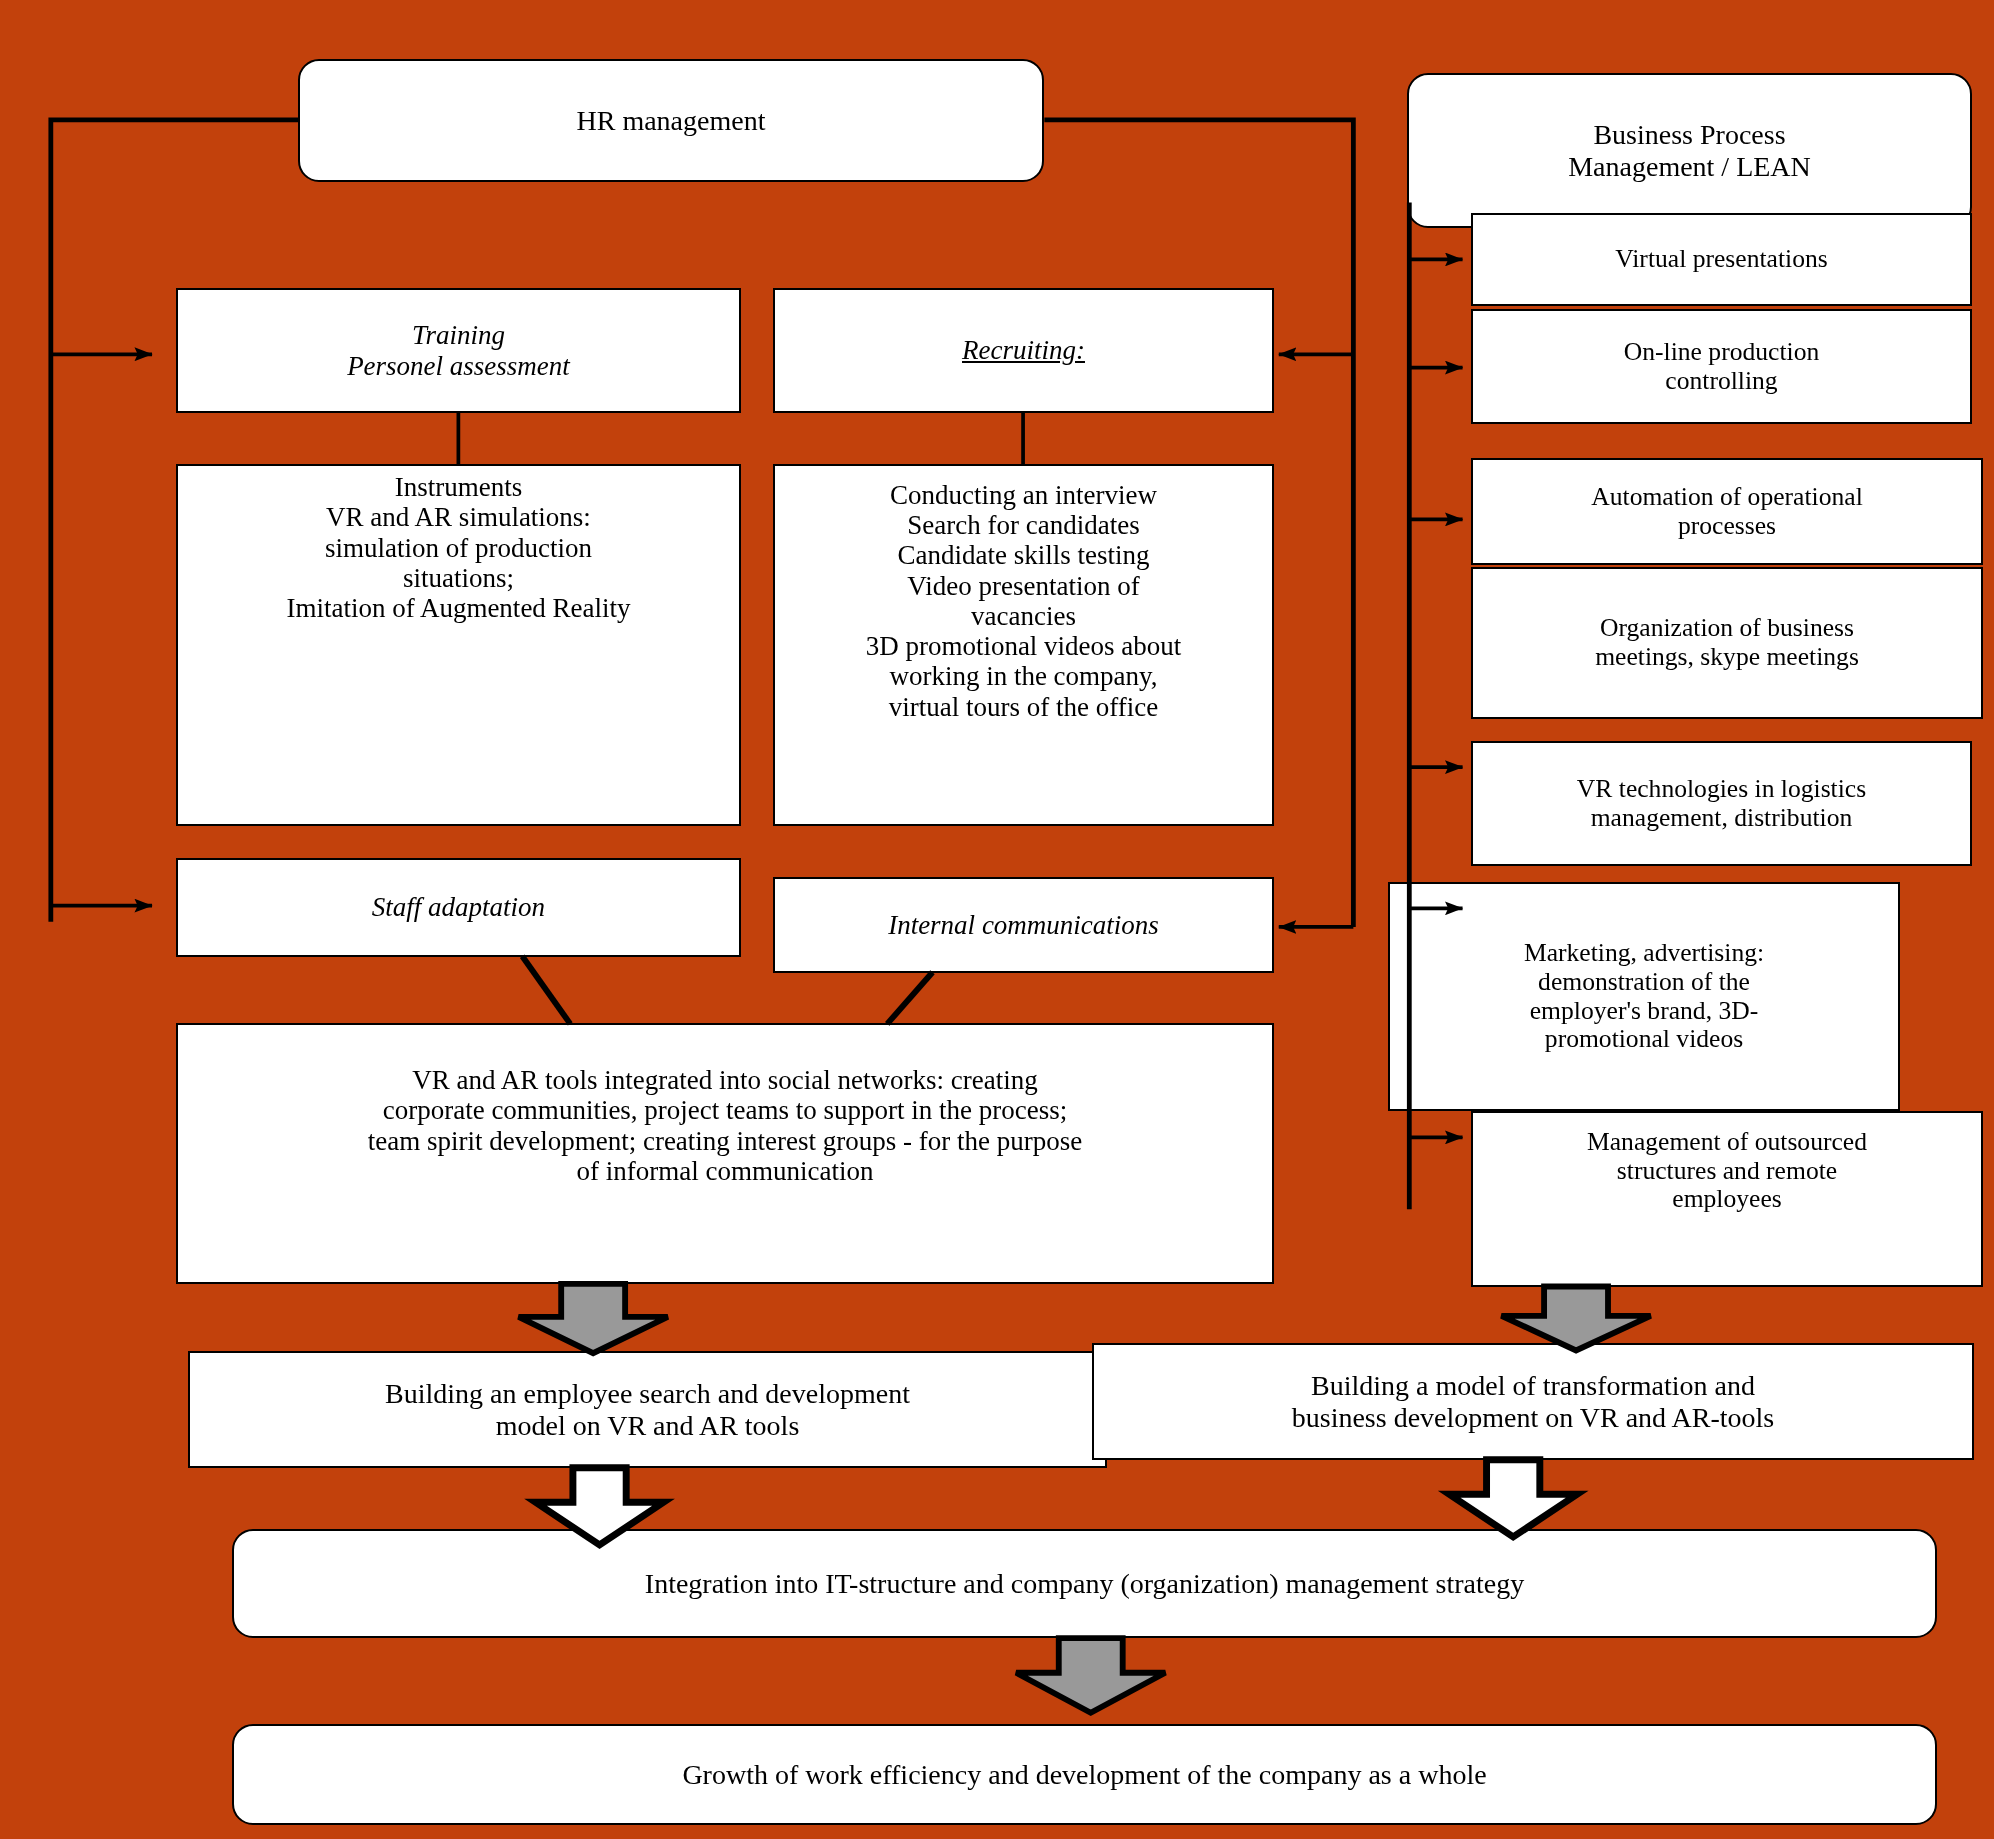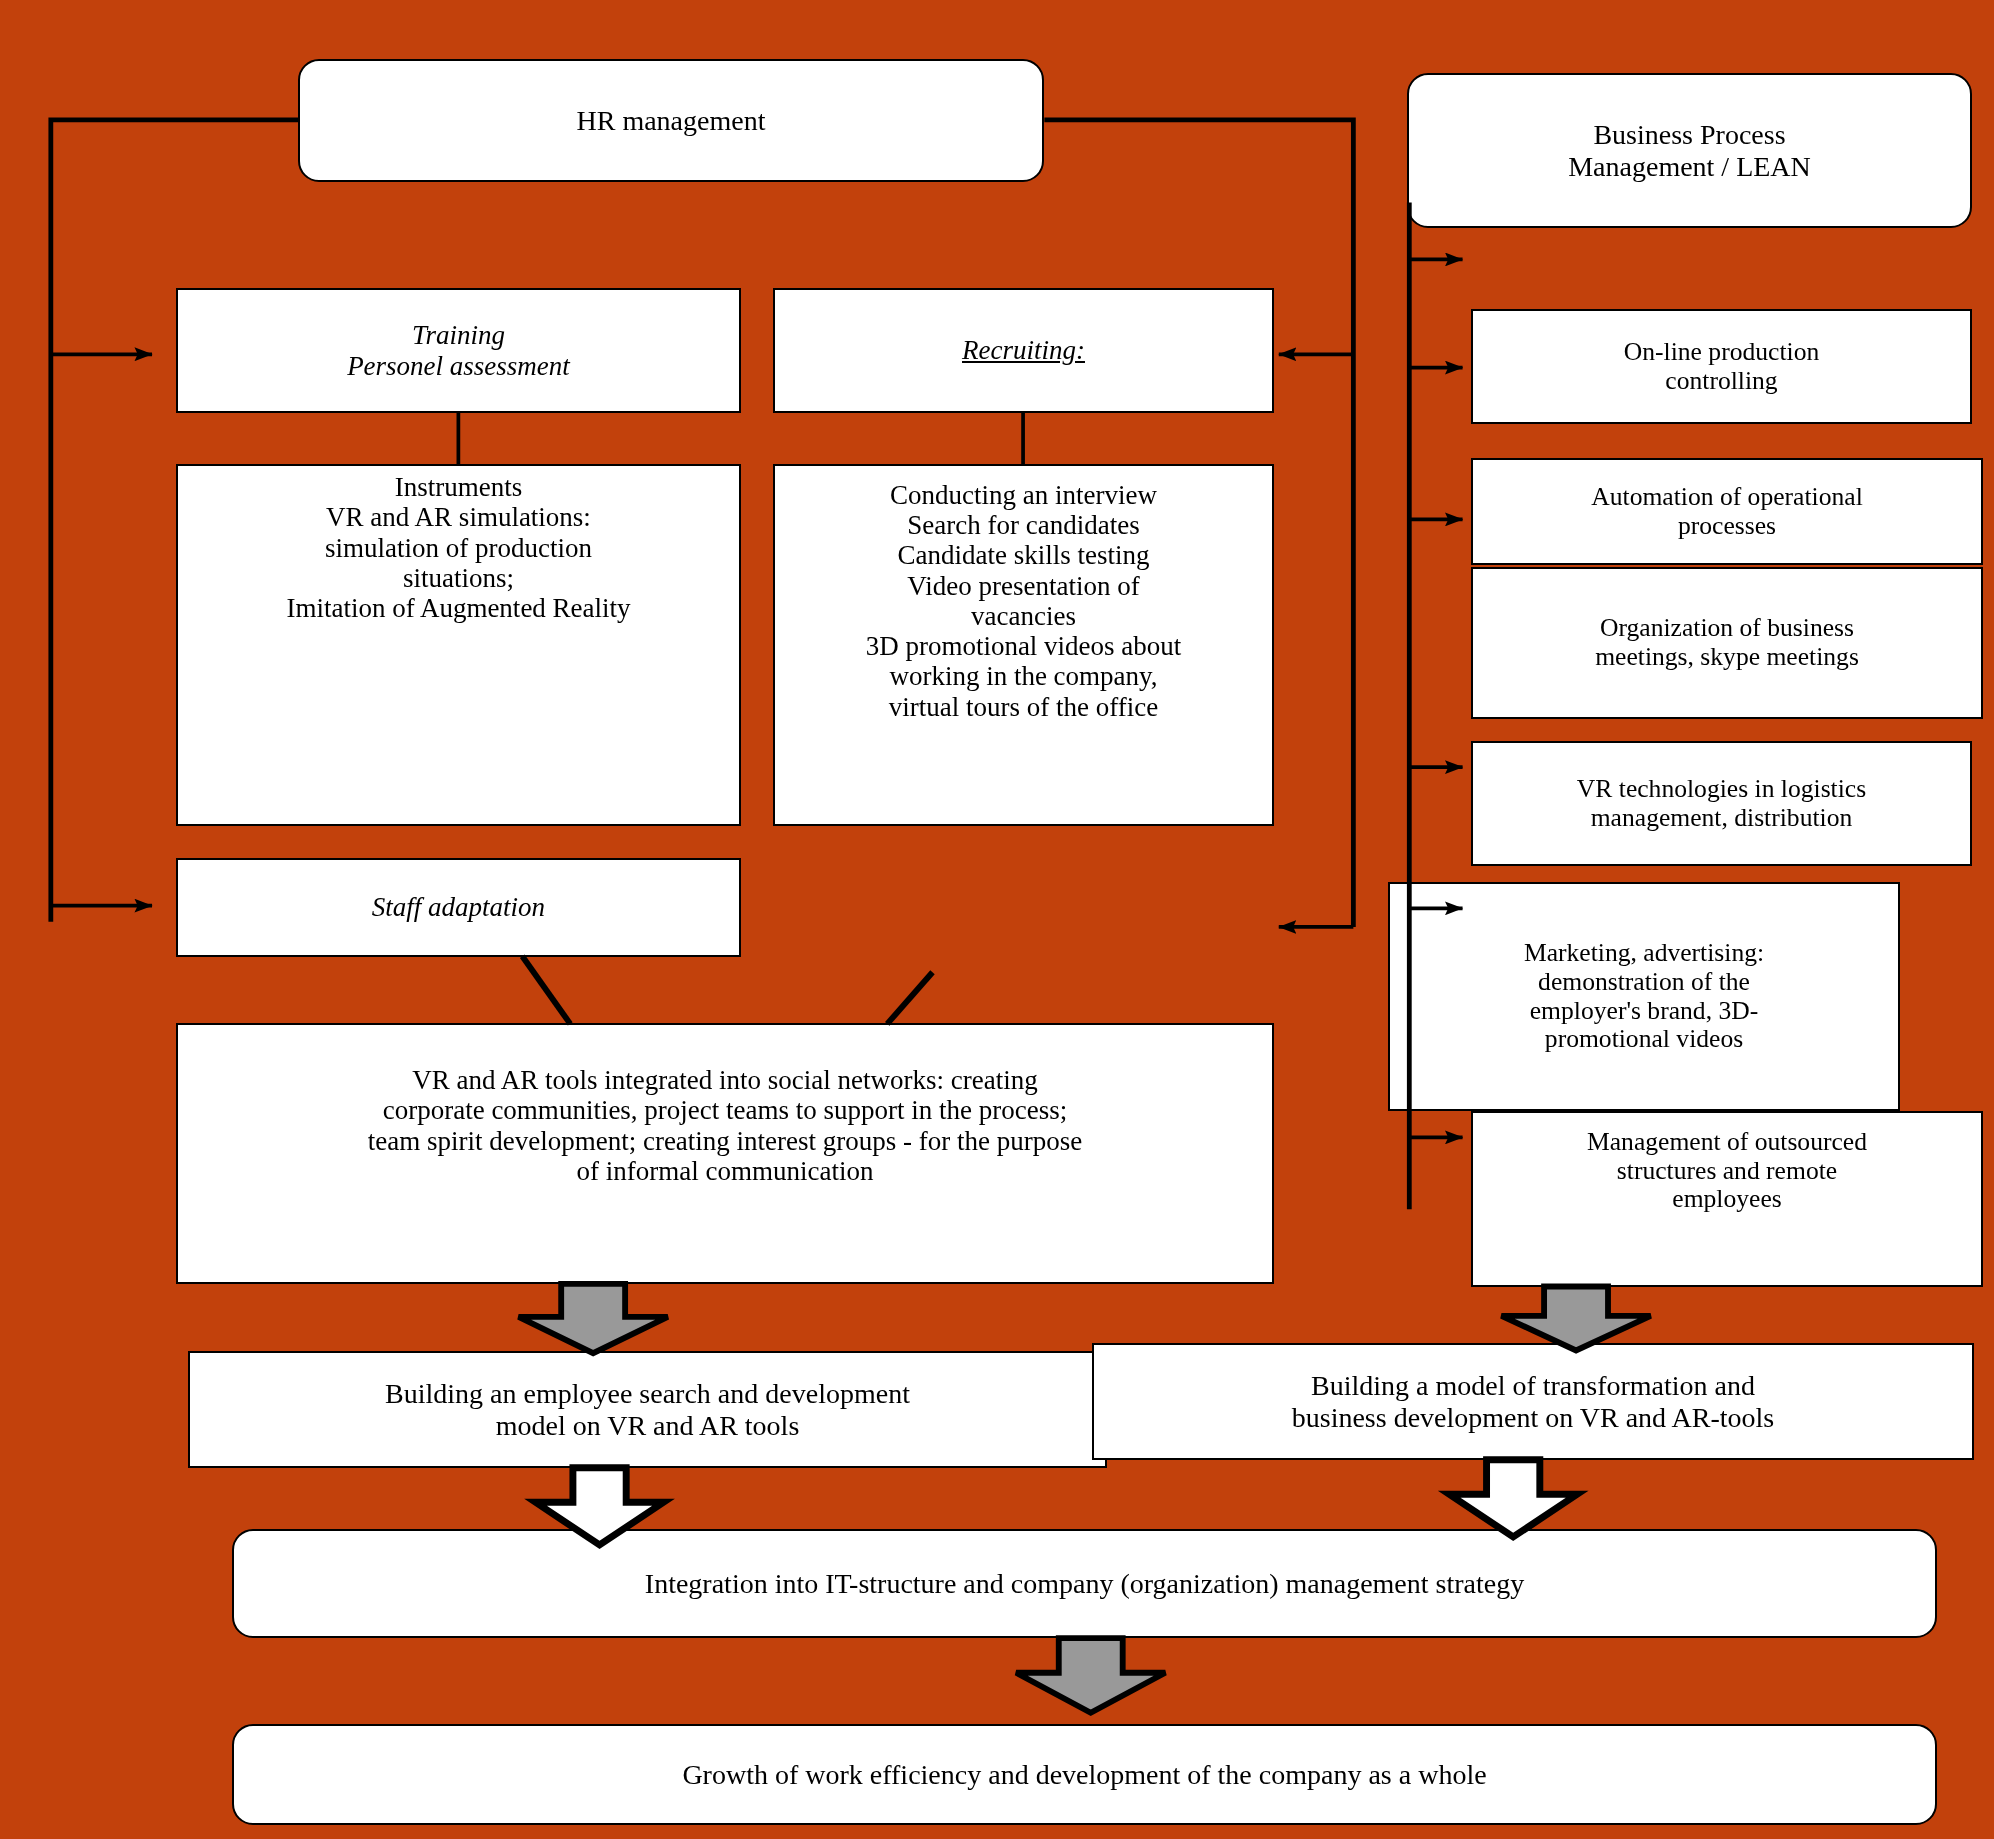--- a/index.html
+++ b/index.html
@@ -71,28 +71,34 @@
 vacancies
 3D promotional videos about
 working in the company,
 virtual tours of the office</span>
   </div>
 
   <div class="box f50 ital" style="left:176px;top:858px;width:565px;height:99px;">
     <span class="txt">Staff adaptation</span>
   </div>
 
+  <div class="box f50 ital" style="left:773px;top:877px;width:501px;height:96px;">
+    <span class="txt">Internal communications</span>
+  </div>
 
   <div class="box f50" style="left:176px;top:1023px;width:1098px;height:261px;align-items:flex-start;">
     <span class="txt" style="margin-top:37px;">VR and AR tools integrated into social networks: creating
 corporate communities, project teams to support in the process;
 team spirit development; creating interest groups - for the purpose
 of informal communication</span>
   </div>
 
+  <div class="box f48" style="left:1471px;top:213px;width:501px;height:93px;">
+    <span class="txt">Virtual presentations</span>
+  </div>
 
   <div class="box f48" style="left:1471px;top:309px;width:501px;height:115px;">
     <span class="txt">On-line production
 controlling</span>
   </div>
 
   <div class="box f48" style="left:1471px;top:442px;width:512px;height:107px;margin-top:16px;">
     <span class="txt">Automation of operational
 processes</span>
   </div>

